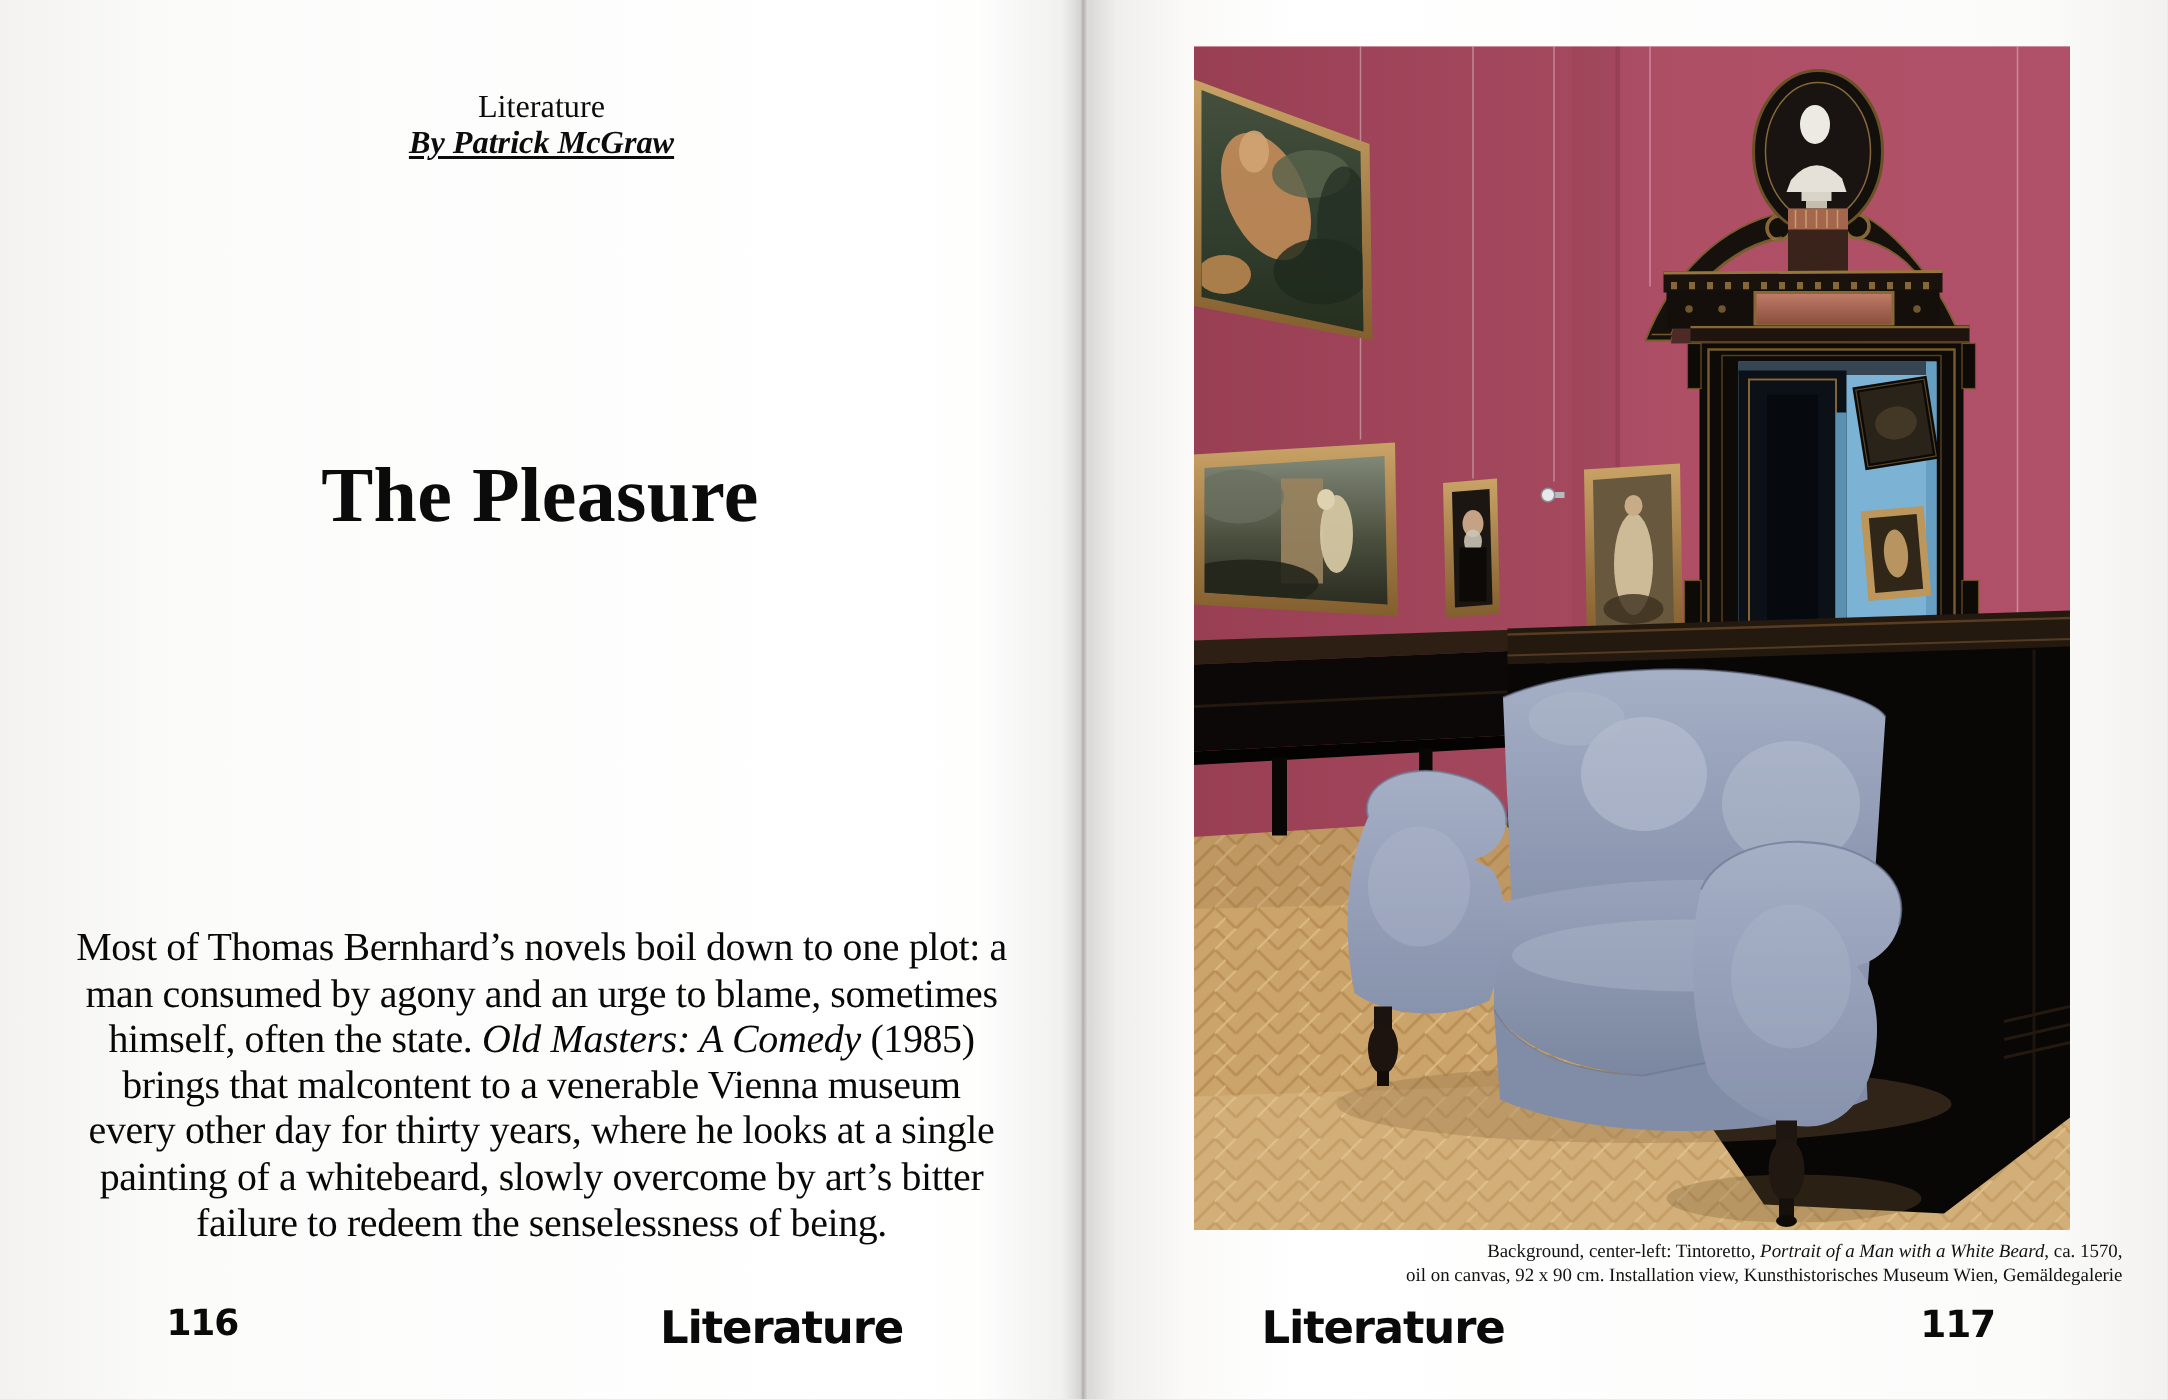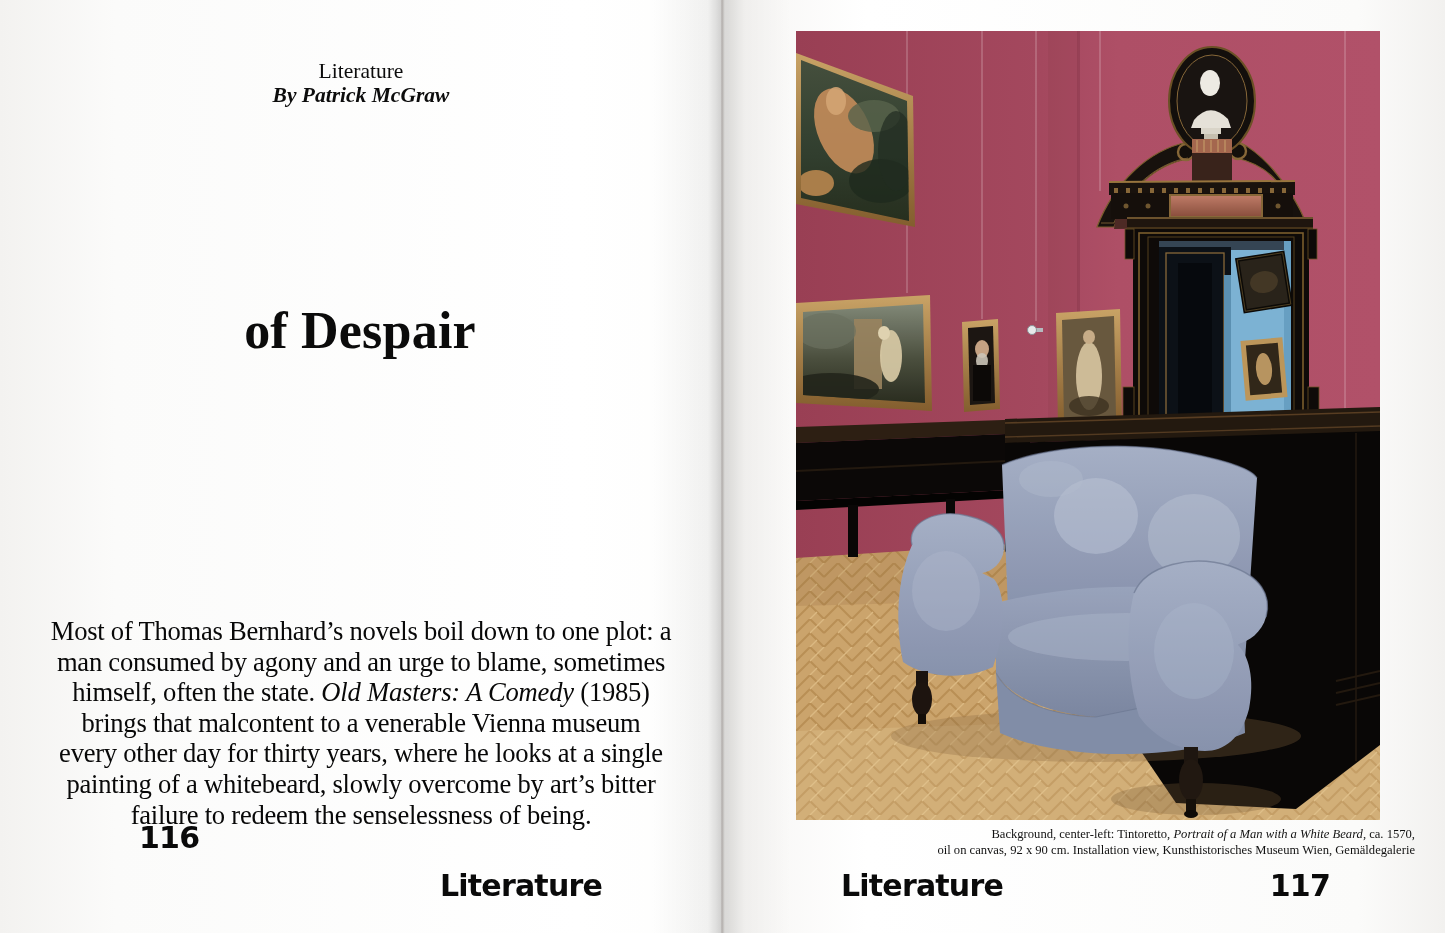--- a/index.html
+++ b/index.html
@@ -14,49 +14,49 @@
   .page-left{left:0;width:722px;}
   .page-right{left:723px;width:722px;}
   .gutter{
     position:absolute;top:0;left:652px;width:140px;height:933px;pointer-events:none;
     background:linear-gradient(to right,
       rgba(0,0,0,0) 0%, rgba(0,0,0,0.05) 40%, rgba(0,0,0,0.16) 49%,
       rgba(90,80,75,0.45) 50%, rgba(0,0,0,0.12) 52%, rgba(0,0,0,0.03) 66%, rgba(0,0,0,0) 100%);
   }
   .kicker-block{position:absolute;left:55px;top:59px;width:612px;text-align:center;line-height:24px;font-size:21.5px;}
   .kicker{display:block;}
-  .byline{display:block;font-style:italic;font-weight:bold;}
+  .byline{display:block;font-style:italic;font-weight:bold;text-decoration:underline;}
   .title-block{position:absolute;left:40px;top:300px;width:640px;text-align:center;
     font-size:52px;line-height:62px;font-weight:bold;letter-spacing:0.2px;color:#0b0b0b;}
   .body-text{position:absolute;left:50px;top:616px;width:622px;text-align:center;
     font-size:26.6px;line-height:30.6px;letter-spacing:-0.25px;color:#080808;}
   .body-text i{letter-spacing:-0.2px;}
   .display{font-family:"DejaVu Sans", sans-serif;font-weight:bold;letter-spacing:-0.8px;color:#0a0a0a;}
-  .folio-left{position:absolute;left:111px;top:820px;font-size:30px;margin-left:28px;}
+  .folio-left{position:absolute;left:111px;top:868px;font-size:24px;}
   .section-left{position:absolute;right:120px;top:868px;font-size:30px;}
   .section-right{position:absolute;left:118px;top:868px;font-size:30px;}
-  .folio-right{position:absolute;right:115px;top:868px;font-size:30px;}
+  .folio-right{position:absolute;right:115px;top:868px;font-size:25px;}
   .photo{position:absolute;left:73px;top:31px;width:584px;height:789px;background:#b25169;}
   .photo svg{display:block;}
   .caption{position:absolute;left:30px;top:827px;width:662px;text-align:right;
     font-size:12.6px;line-height:15.8px;color:#111;}
   .caption div{white-space:nowrap;}
 </style>
 </head>
 <body>
 
 <div class="spread">
 
   <div class="page page-left">
     <div class="kicker-block">
       <span class="kicker">Literature</span>
       <span class="byline">By Patrick McGraw</span>
     </div>
     <div class="title-block">
-      <div>of Despair</div>
+      <div>The Pleasure</div>
     </div>
     <div class="body-text"><span>Most of Thomas Bernhard’s novels boil down to one plot: a man consumed by agony and an urge to blame, sometimes himself, often the state. </span><i>Old Masters: A Comedy</i><span> (1985) brings that malcontent to a venerable Vienna museum every other day for thirty years, where he looks at a single painting of a whitebeard, slowly overcome by art’s bitter failure to redeem the senselessness of being.</span></div>
     <div class="display folio-left">116</div>
     <div class="display section-left">Literature</div>
   </div>
 
   <div class="page page-right">
 
     <div class="photo">
       <svg viewBox="0 0 584 789" width="584" height="789" preserveAspectRatio="none">

